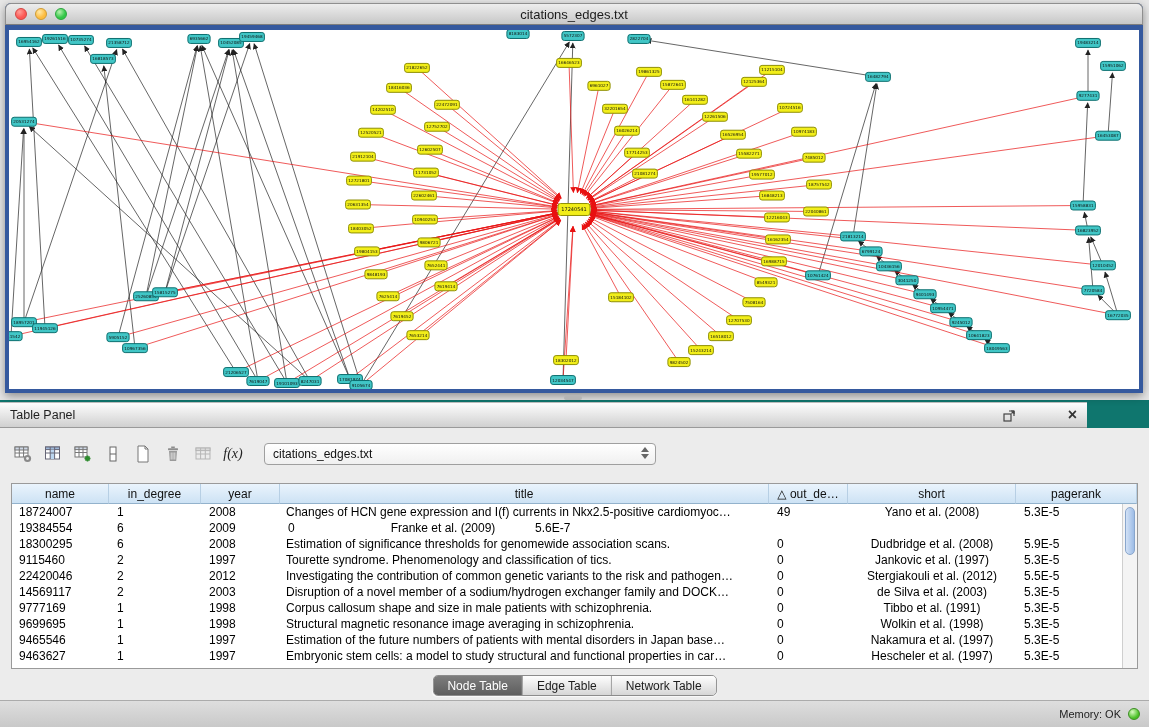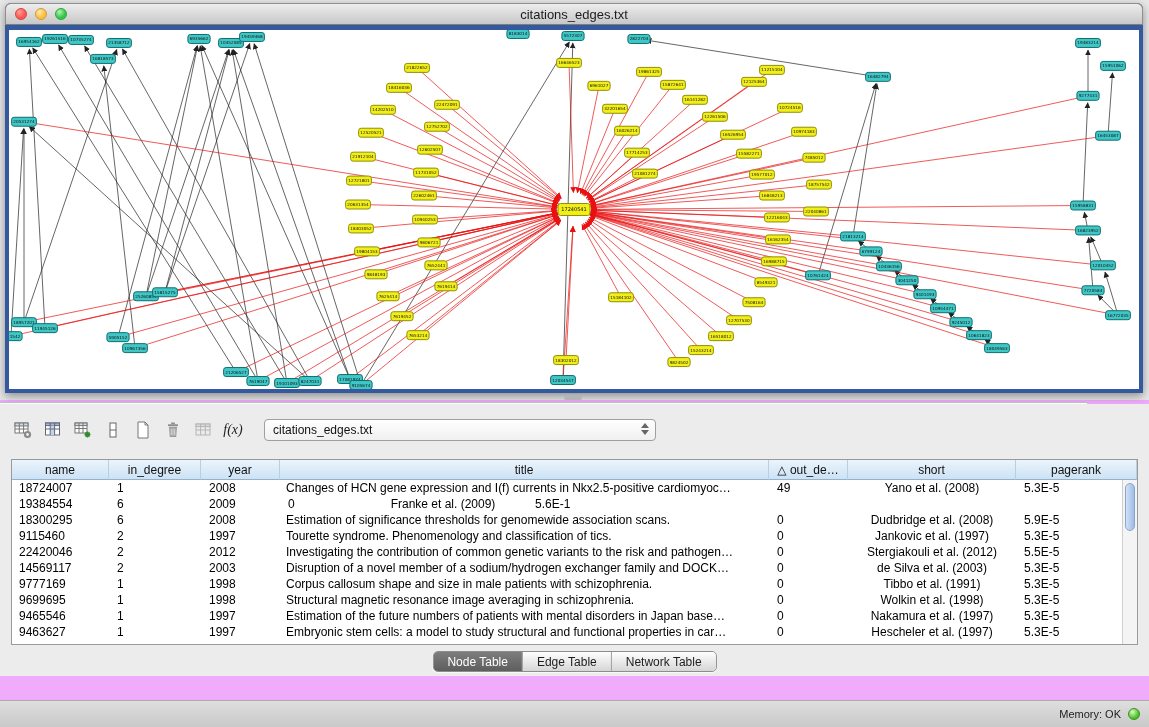--- a/index.html
+++ b/index.html
@@ -1,18 +1,18 @@
 <!DOCTYPE html>
 <html><head>
 <meta charset="utf-8">
 <style>
   * { box-sizing: border-box; }
   html,body { margin:0; padding:0; }
   body { font-family:"Liberation Sans", sans-serif; background:#bfbfbf; }
-  #stage { position:relative; width:1149px; height:727px; background:#f0abfc; overflow:hidden;padding-left:28px; }
+  #stage { position:relative; width:1149px; height:727px; background:#0f766e; overflow:hidden;padding-left:28px; }
   #top-backdrop { position:absolute; left:0; top:0; width:1149px; height:400px; background:#e7e7e7; }
 
   
   #gwin { position:absolute; left:5px; top:3px; width:1138px; height:390px;
           border-radius:6px 6px 0 0; background:#35599e;
           box-shadow:0 3px 10px rgba(0,0,0,.4); }
   #gtitlebar { height:22px; border-radius:6px 6px 0 0;
                background:linear-gradient(#ededed,#c7c7c7);
                border:1px solid #8f8f8f; border-bottom:1px solid #7d7d7d;
                position:relative; display:flex; align-items:center; }
@@ -34,21 +34,21 @@
   
   #tpanel-header { position:absolute; left:0; top:402px; width:1087px; height:26px;
                    background:linear-gradient(#fdfdfd,#d0d0d0);
                    border-top:1px solid #bcbcbc; border-bottom:1px solid #9a9a9a;
                    display:flex; align-items:center; padding:0 10px;gap:37px; }
   #tpanel-title { font-size:12.5px; color:#1f1f1f; }
   #tpanel-header .hspacer { flex:1; }
   .hdr-icon { margin-left:14px; color:#333; cursor:default; display:flex; align-items:center; }
   #panel-close { font-size:16px; font-weight:bold; line-height:14px; }
 
-  #tpanel-body { position:absolute; left:0; top:404px; width:1149px; height:272px;
+  #tpanel-body { position:absolute; left:0; top:428px; width:1149px; height:272px;
                  background:#ececec; }
 
   #toolbar { position:absolute; left:8px; top:10px; height:32px; display:flex; align-items:center; }
   .tbtn { width:30px; height:28px; display:flex; align-items:center; justify-content:center;
           border-radius:4px; }
   .fx { font-style:italic; font-family:"Liberation Serif", serif; font-size:14px; color:#222; }
 
   #table-select { margin-left:16px; width:392px; height:22px;
                   background:linear-gradient(#ffffff,#f0f0f0);
                   border:1px solid #9f9f9f; border-radius:4px;
@@ -761,21 +761,21 @@
             <div class="td c4">49</div>
             <div class="td c5">Yano et al. (2008)</div>
             <div class="td c6">5.3E-5</div>
           </div>
           <div class="tr">
             <div class="td c0">19384554</div>
             <div class="td c1">6</div>
             <div class="td c2">2009</div>
             <div class="td c4">0</div>
             <div class="td c5">Franke et al. (2009)</div>
-            <div class="td c6">5.6E-1</div>
+            <div class="td c6">5.6E-7</div>
           </div>
           <div class="tr">
             <div class="td c0">18300295</div>
             <div class="td c1">6</div>
             <div class="td c2">2008</div>
             <div class="td c3">Estimation of significance thresholds for genomewide association scans.</div>
             <div class="td c4">0</div>
             <div class="td c5">Dudbridge et al. (2008)</div>
             <div class="td c6">5.9E-5</div>
           </div>

